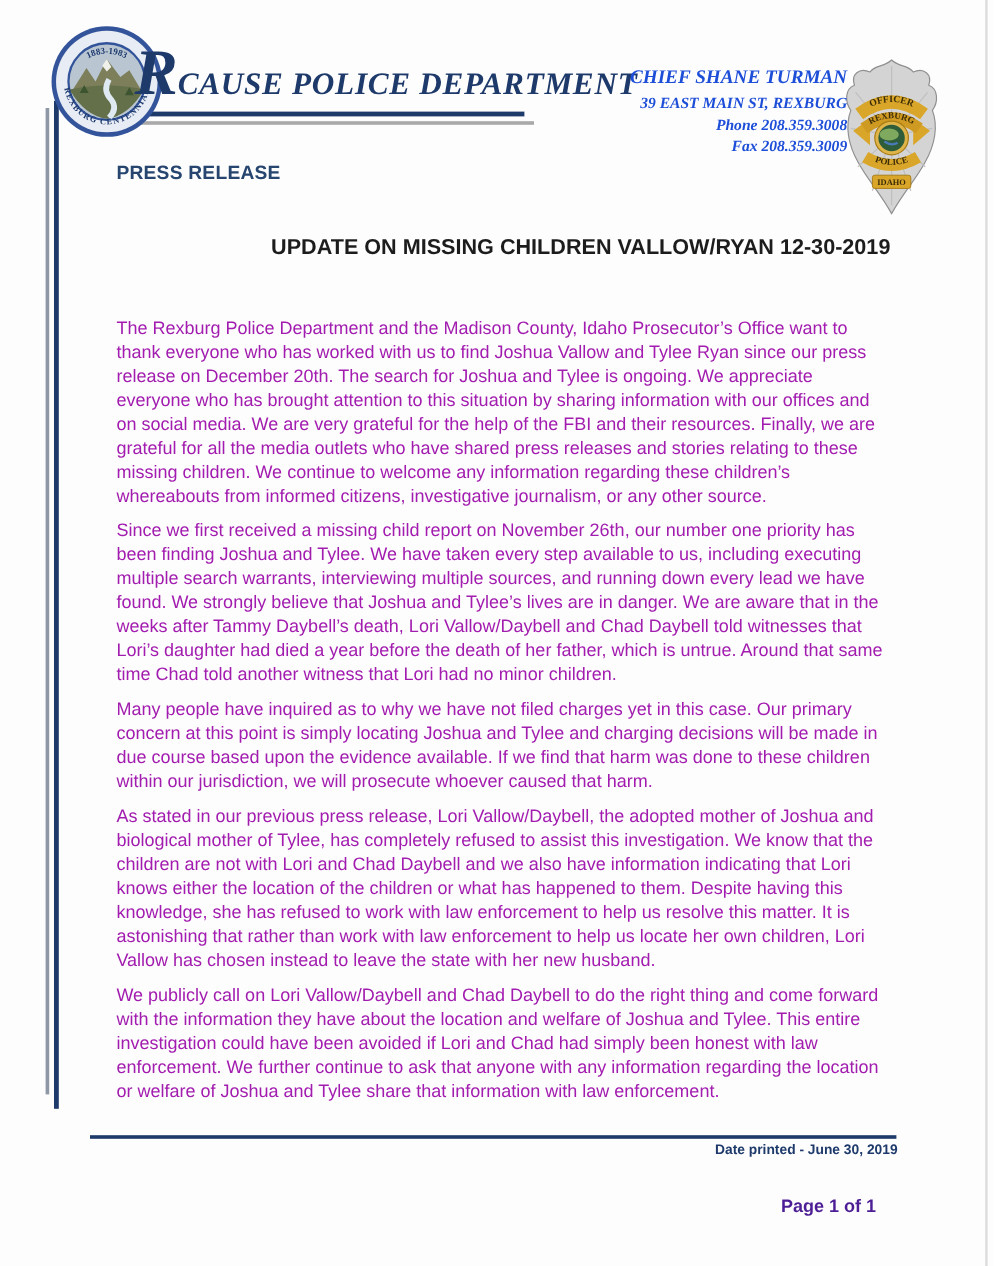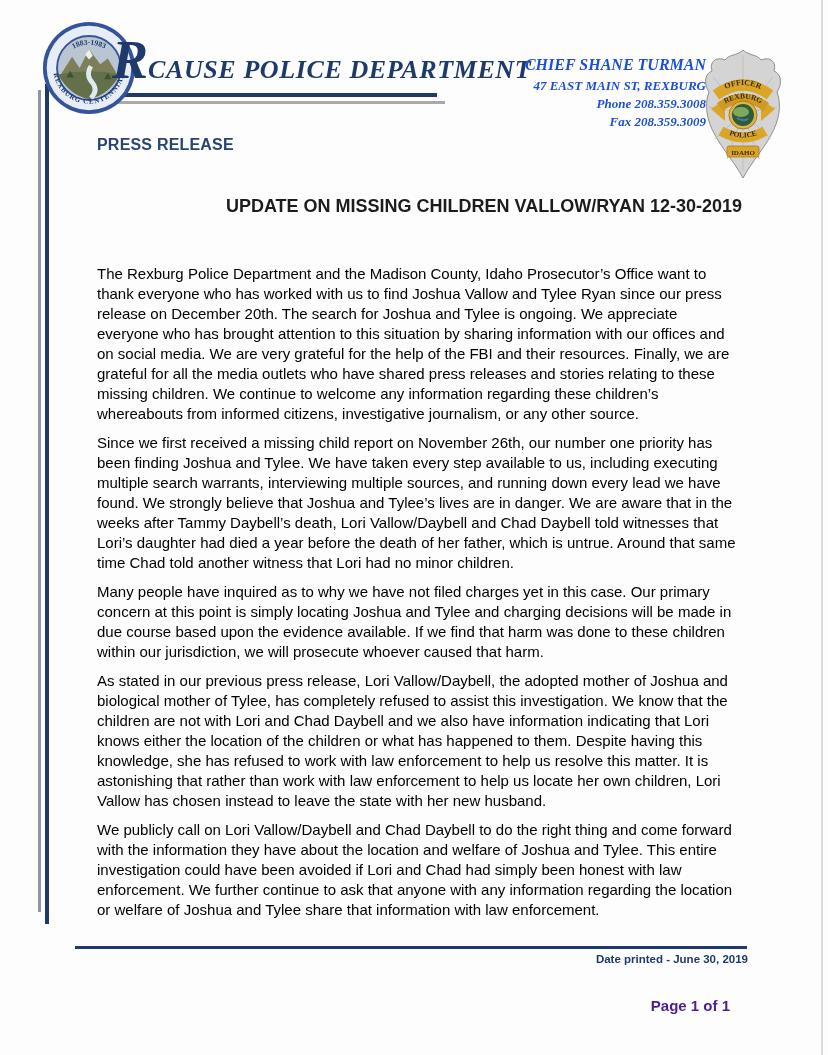--- a/index.html
+++ b/index.html
@@ -29,21 +29,21 @@
   .contact .cline { font-size:13px; line-height:18px; }
 
   
   .vline-gray { position:absolute; left:38px; top:90px; width:3px; height:822px; background:#8e97a5; }
   .vline-navy { position:absolute; left:45px; top:84px; width:4px; height:840px; background:#1e3a6b; }
 
   
   .content { position:absolute; left:97px; top:136px; width:645px; }
   .press-title { margin:0; text-align:left; color:#26456f; font-size:16px; font-weight:bold; letter-spacing:0.2px; }
   .update-title { margin:42px 0 0 0; text-align:right; color:#1c1c1c; font-size:18px; font-weight:bold; }
-  .content p { margin:0 0 9px 0; font-size:15px; line-height:20px; color:#000000; }
+  .content p { margin:0 0 9px 0; font-size:15px; line-height:20px; color:#a21caf; }
   .content p.first { margin-top:47px; }
 
   
   .footer-rule { position:absolute; left:75px; top:946px; width:672px; height:3px; background:#1e3a6b; }
   .footer-left { position:absolute; left:97px; top:953px; color:#1e3a6b; font-size:11.5px; font-weight:bold; line-height:17.5px; }
   .footer-left .u { text-decoration:underline; }
   .footer-date { position:absolute; top:953px; right:80px; color:#1e3a6b; font-size:11.5px; font-weight:bold; }
   .page-num { position:absolute; top:997px; right:98px; color:#4c1d95; font-size:15px; font-weight:bold; }
 
   svg text { font-family:"Liberation Serif", serif; font-weight:bold; }
@@ -76,21 +76,21 @@
 
   <div class="dept-title">
     <span class="dept-initial">R</span>
       <span class="dept-rest">CAUSE POLICE DEPARTMENT</span>
   </div>
   <div class="rule-navy"></div>
   <div class="rule-gray"></div>
 
   <div class="contact">
     <div class="chief">CHIEF SHANE TURMAN</div>
-    <div class="cline">47 EAST MAIN ST, REXBURG</div>
+    <div class="cline">39 EAST MAIN ST, REXBURG</div>
     <div class="cline">Phone 208.359.3008</div>
     <div class="cline">Fax 208.359.3009</div>
   </div>
 
   <svg class="badge" viewBox="0 0 84 136" aria-hidden="true">
     <defs>
       <path id="bTop" d="M 15,48 Q 42,28 69,48"></path>
       <path id="bMid" d="M 19,60 Q 42,43 65,60"></path>
       <path id="bPol" d="M 20,84 Q 42,97 64,84"></path>
     </defs>

